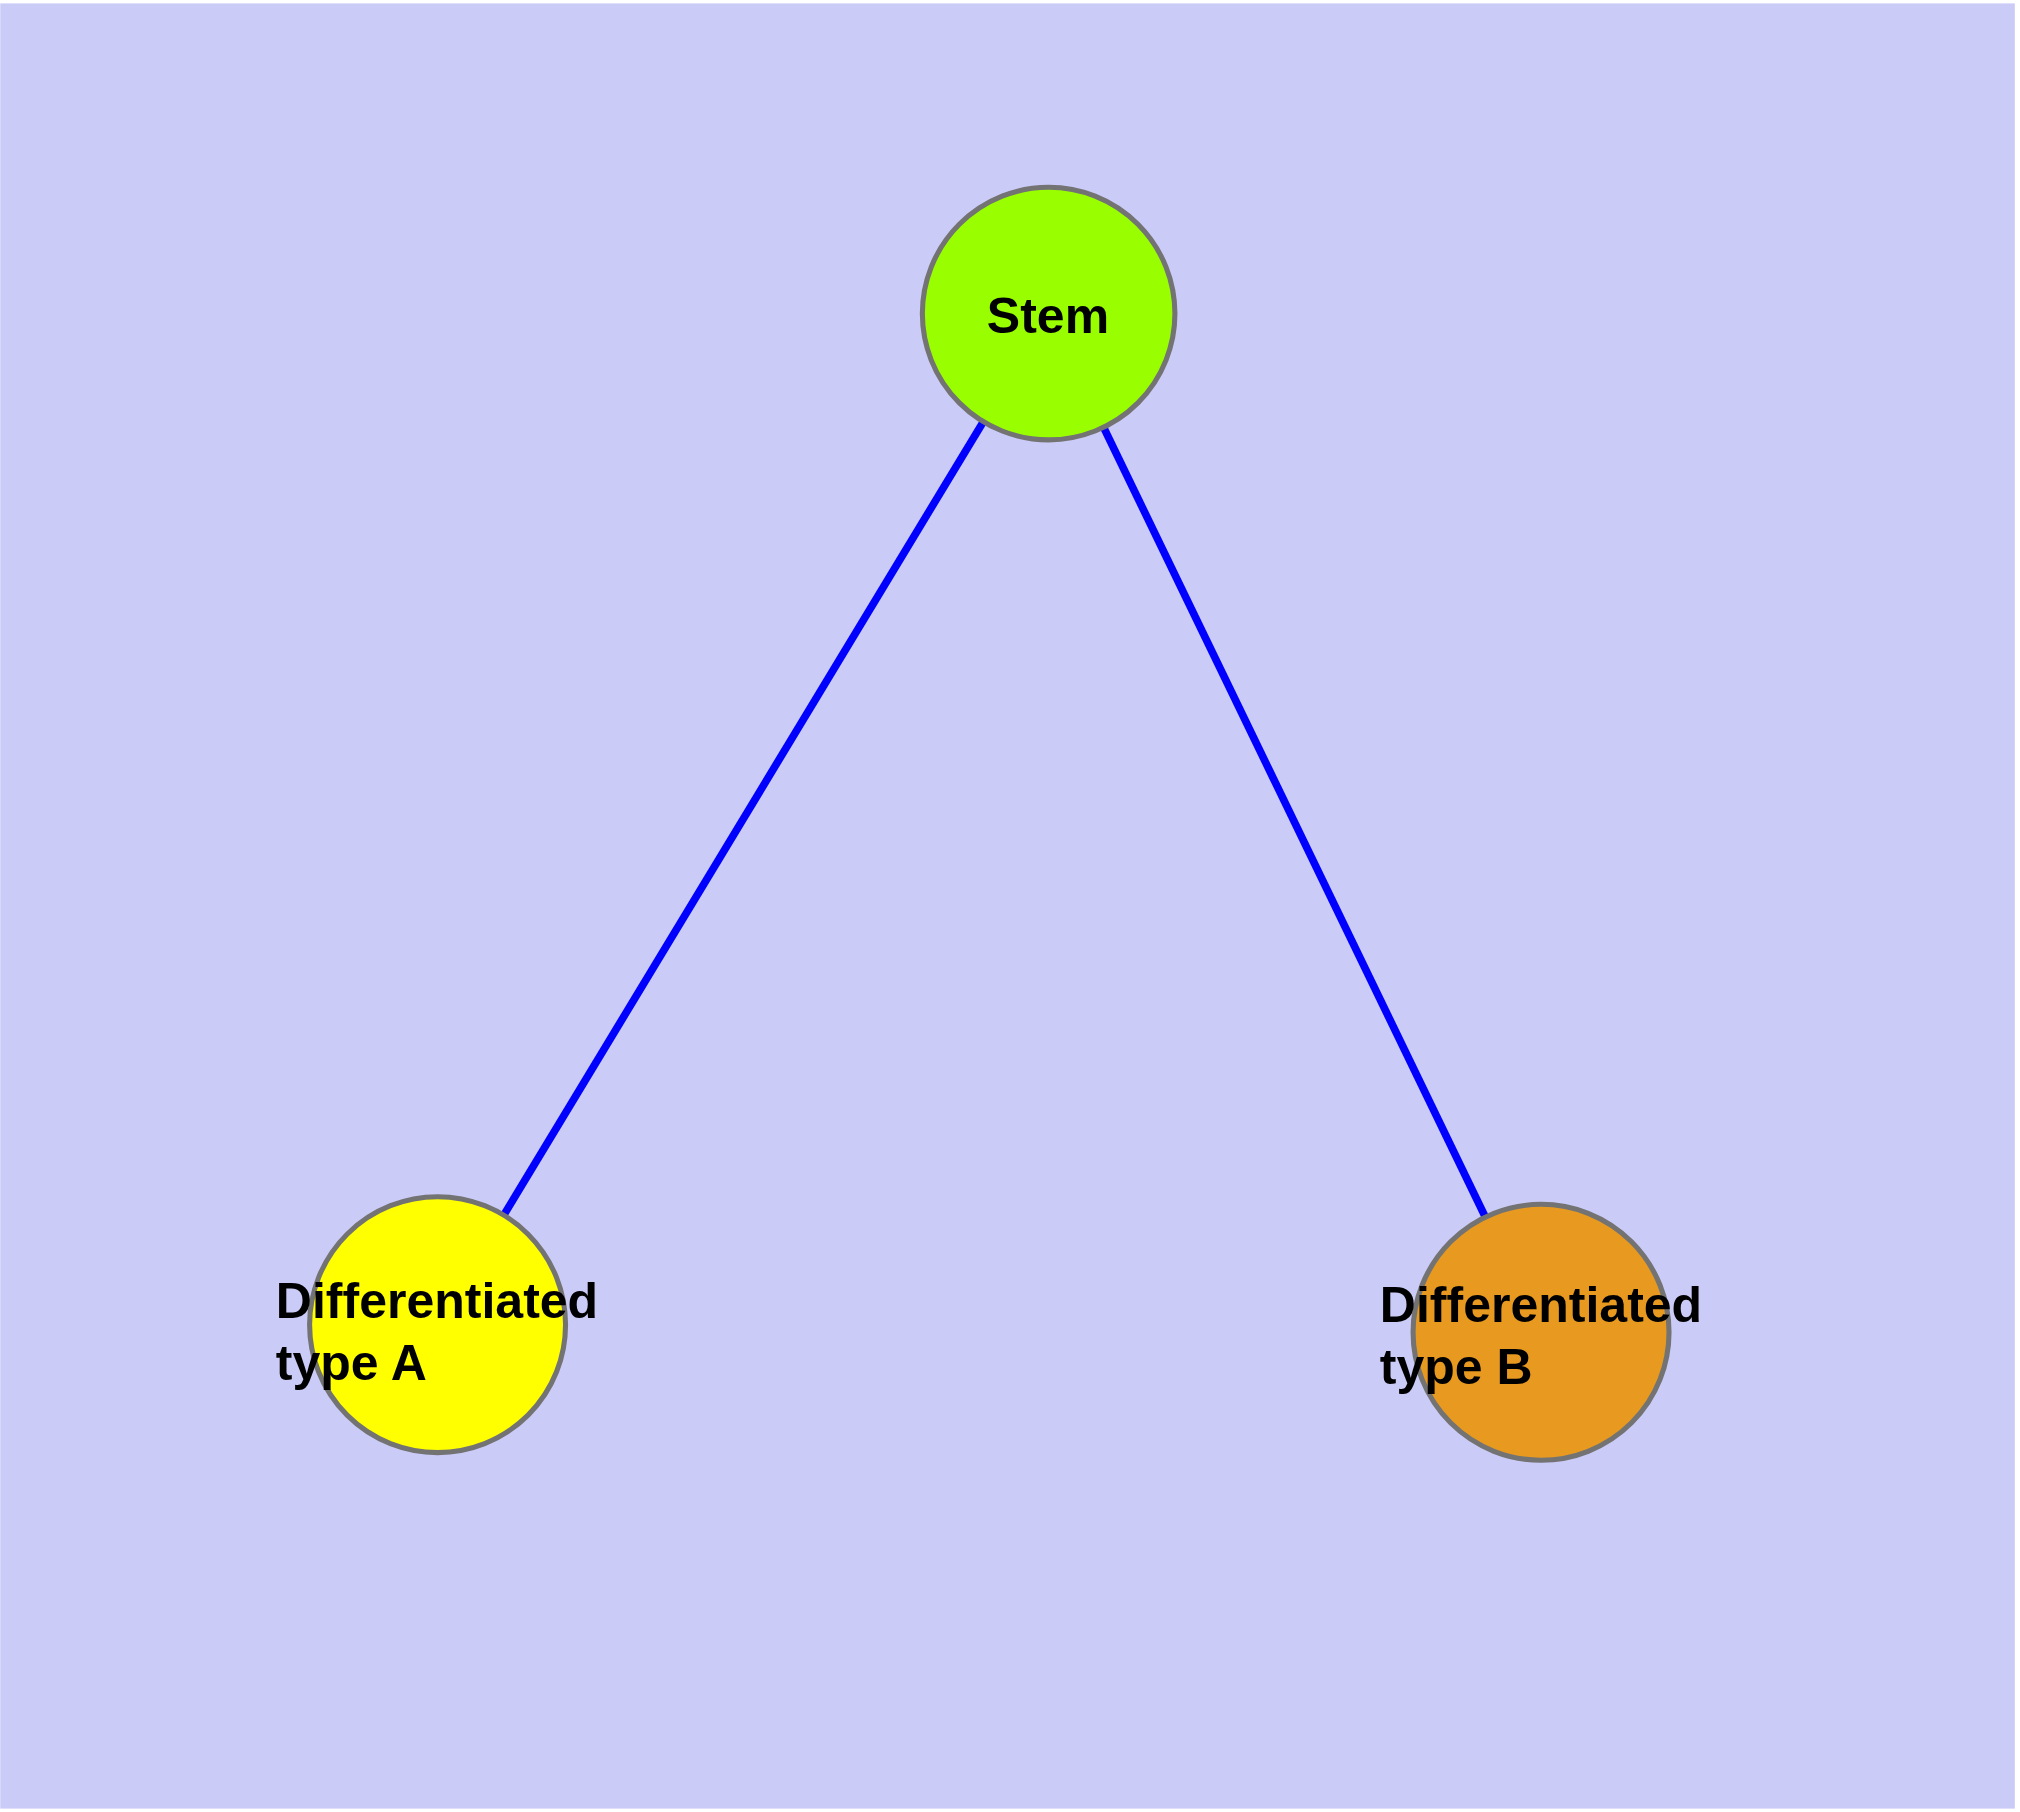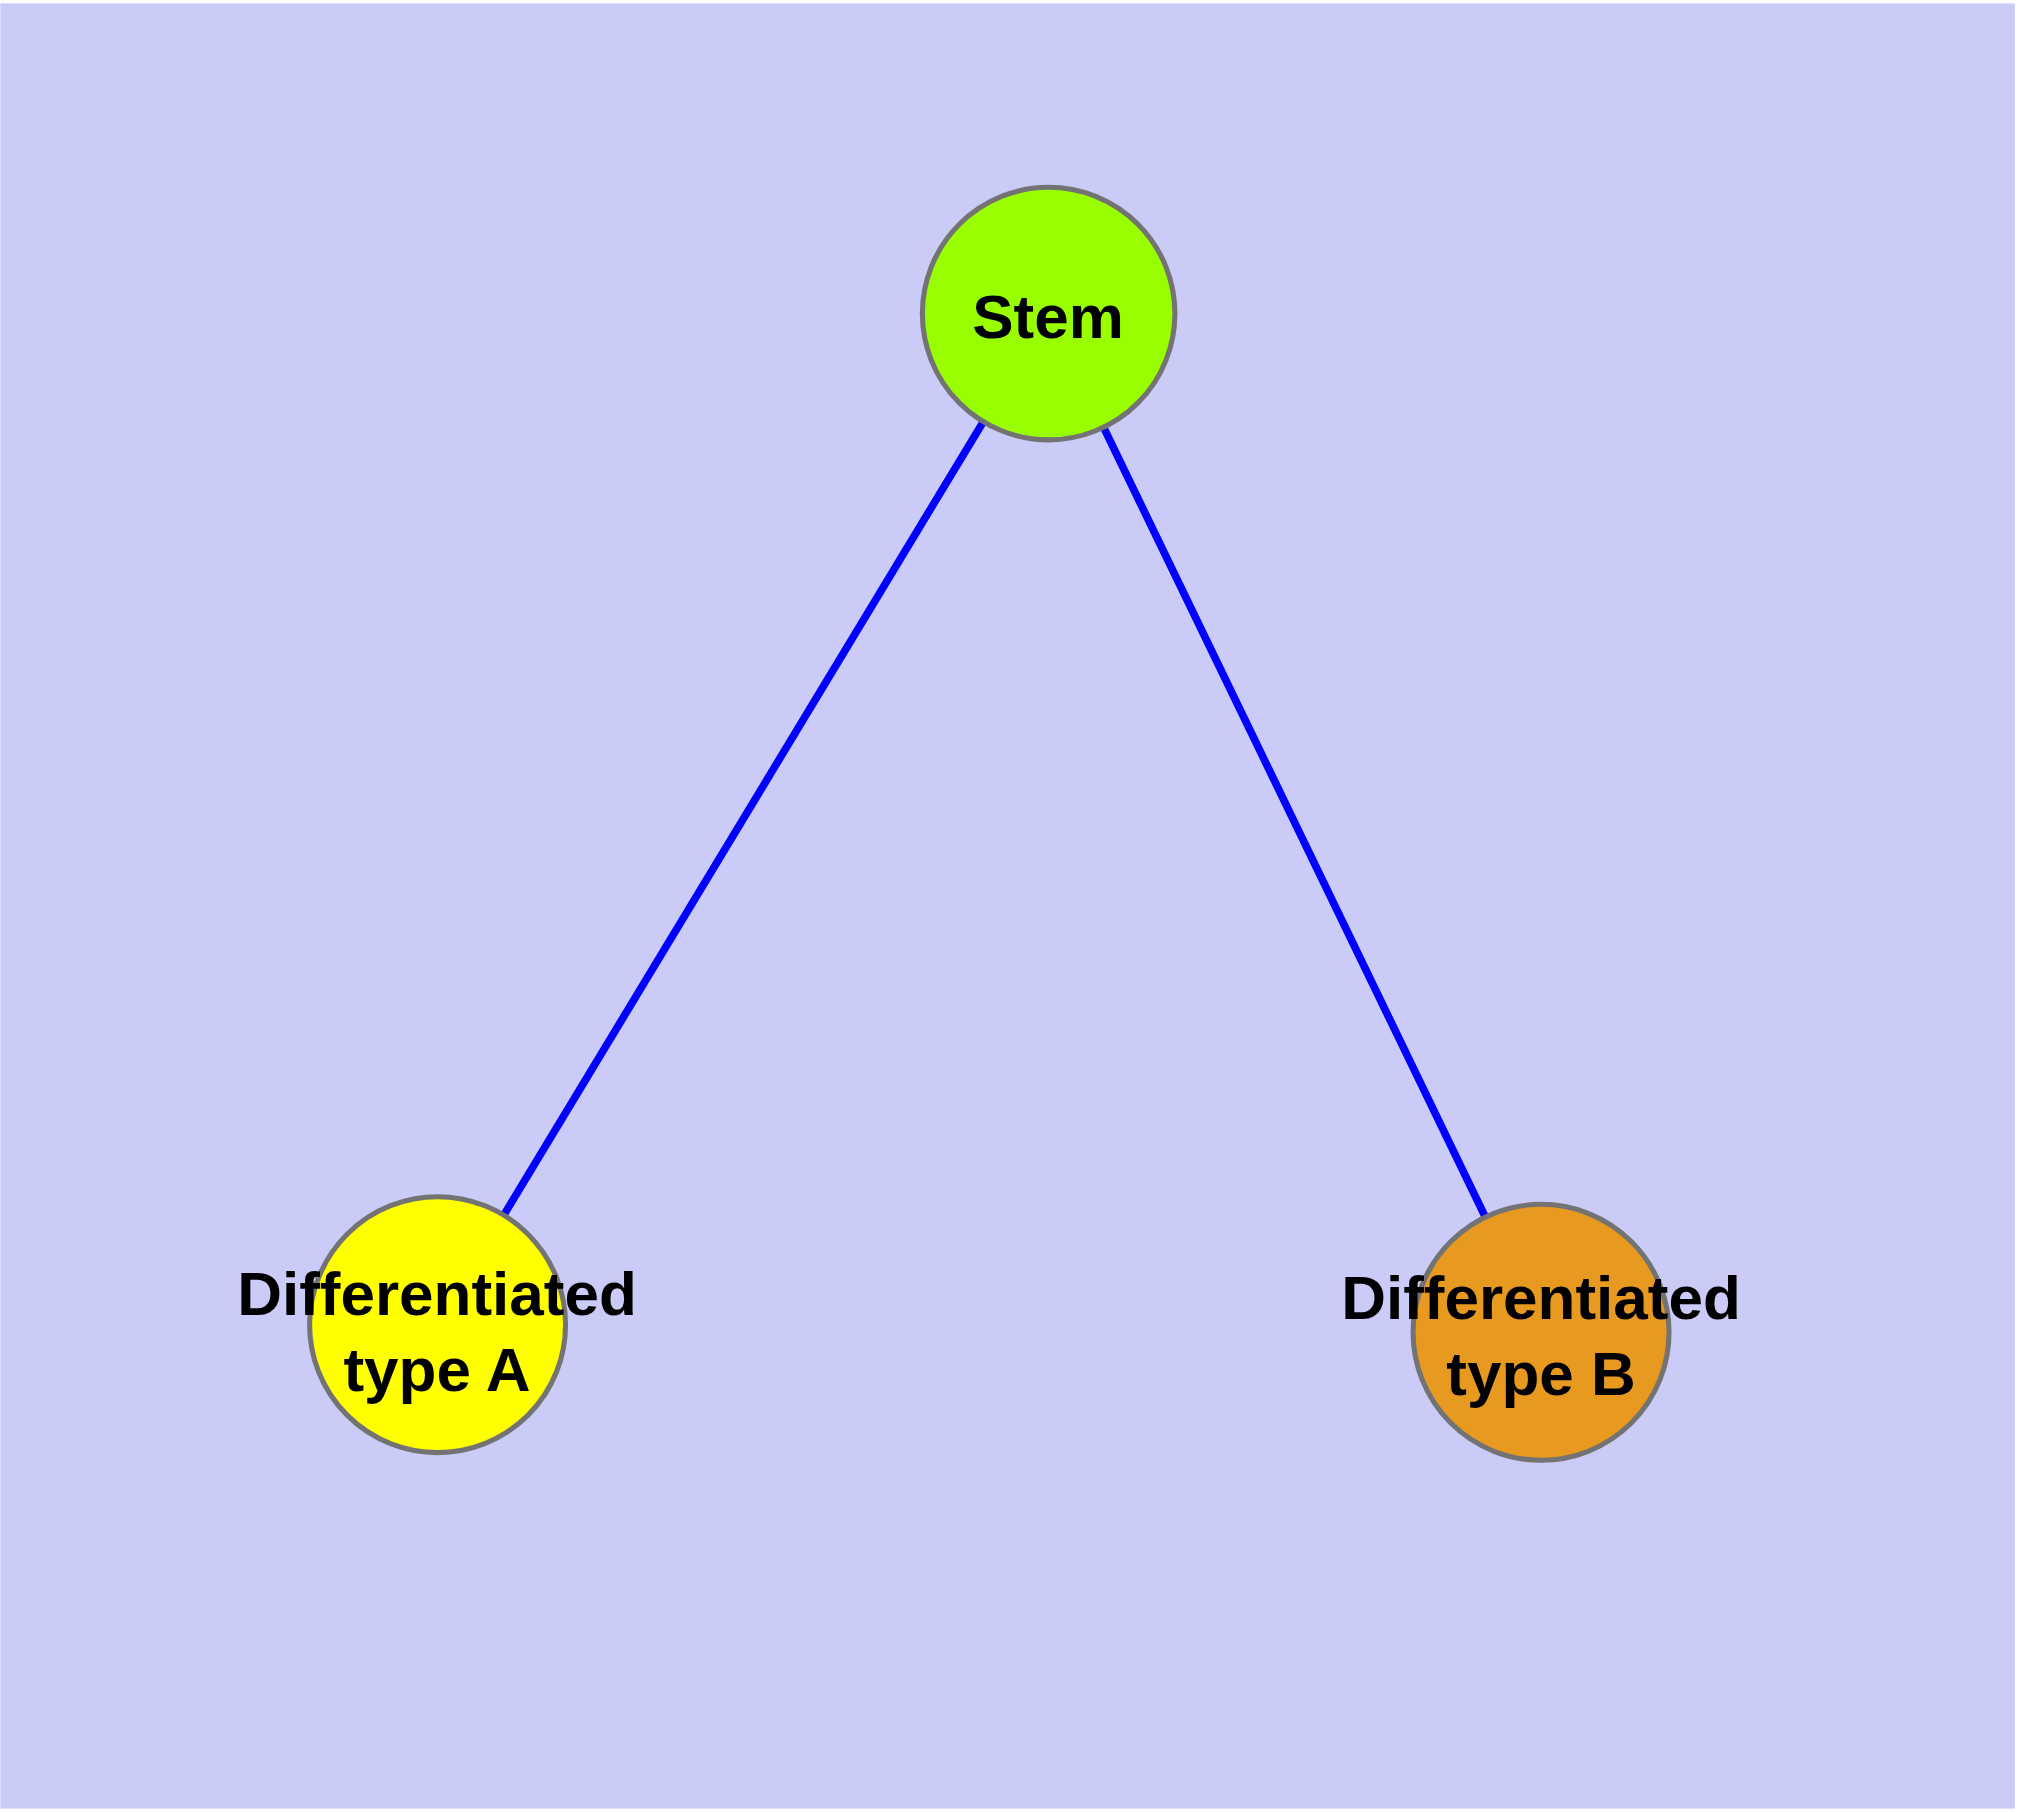--- a/index.html
+++ b/index.html
@@ -26,25 +26,25 @@
     stroke-width: 9px;
     fill: none;
   }
   .graph-node {
     stroke-width: 6px;
   }
   .node-label {
     position: absolute;
     transform: translate(-50%, -50%);
     font-weight: bold;
-    font-size: 62px;
+    font-size: 50px;
     line-height: 1.23;
     color: #000000;
     white-space: pre-line;
-    text-align: center;
+    text-align: left;
     letter-spacing: 0;
   }
 </style>
 </head>
 <body>
 
 <div class="stage">
 
   <svg width="2021" height="1812" viewBox="0 0 2384 2138">
 

